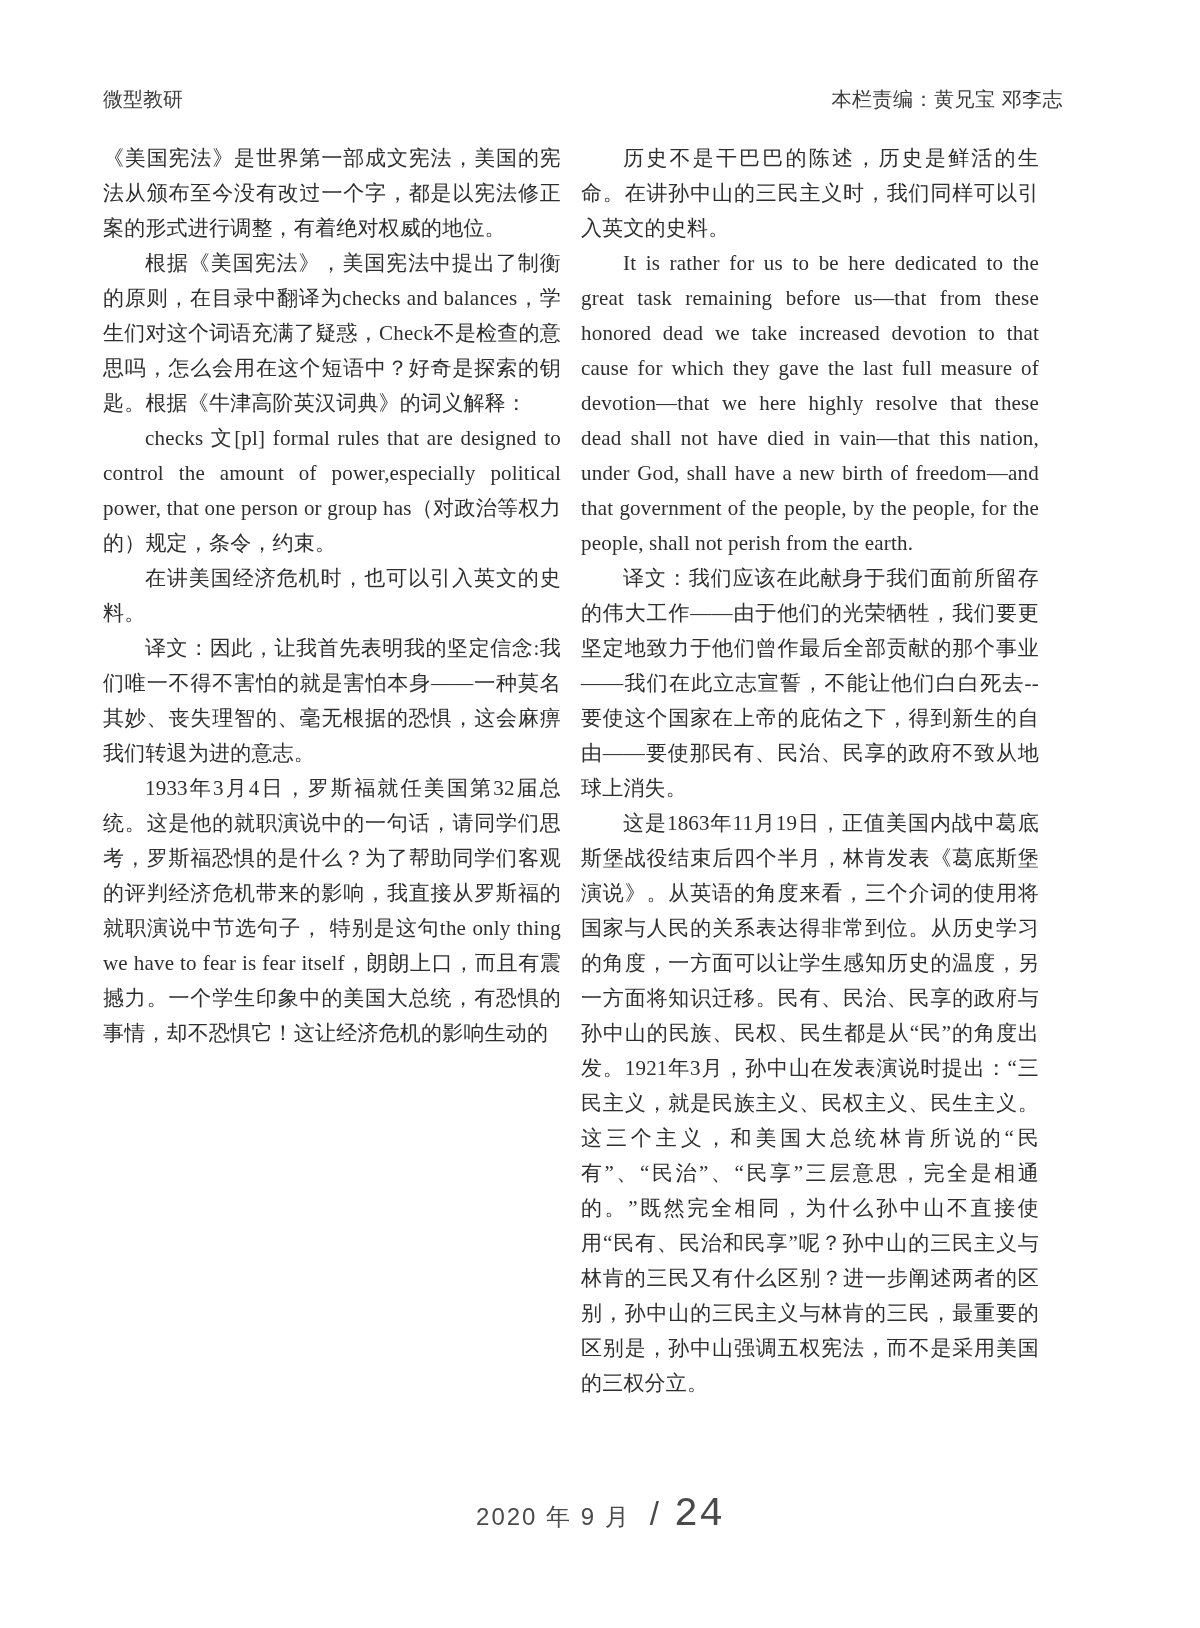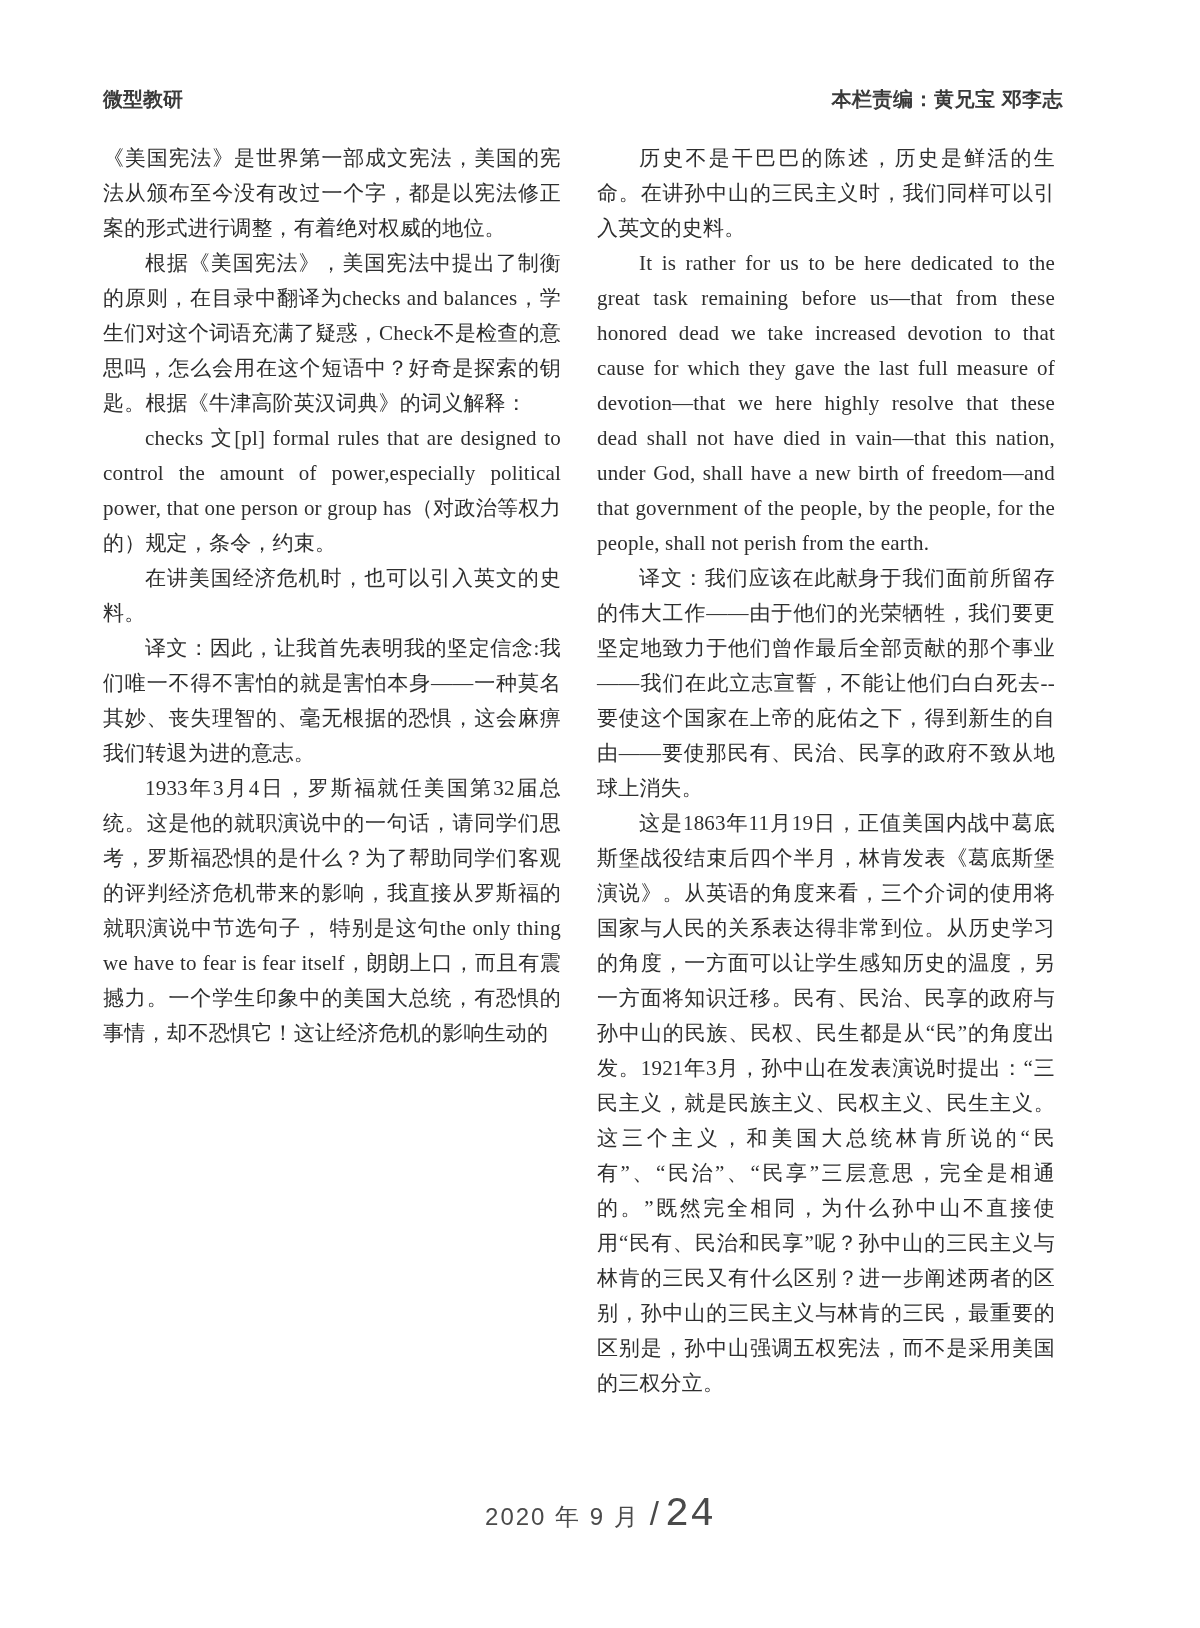--- a/index.html
+++ b/index.html
@@ -21,50 +21,49 @@
     position: absolute;
     top: 86px;
     left: 103px;
     width: 960px;
     display: flex;
     justify-content: space-between;
     align-items: baseline;
     font-family: "Liberation Sans", "DejaVu Sans", sans-serif;
     font-size: 20px;
     color: #3a3a3a;
-    font-weight: bold;
   }
   .page-header .credit { letter-spacing: 0.5px; }
   .columns {
     position: absolute;
     top: 141px;
     left: 103px;
     display: flex;
-    gap: 36px;
+    gap: 20px;
   }
   .column { width: 458px; }
   .column p {
     margin: 0;
     font-size: 21px;
     line-height: 35px;
     text-align: justify;
     text-justify: inter-ideograph;
     letter-spacing: 0.2px;
     color: #2e2e2e;
   }
   .column p.indent { text-indent: 2em; }
   .page-footer {
     position: absolute;
     top: 1492px;
     left: 0;
     width: 1200px;
     display: flex;
     justify-content: center;
     align-items: baseline;
-    gap: 6px;
+    gap: 15px;
     font-family: "Liberation Sans", "DejaVu Sans", sans-serif;
     color: #4a4a4a;
     font-weight: 300;
   }
   .page-footer .issue { font-size: 24px; letter-spacing: 2px; }
   .page-footer .slash { font-size: 33px; font-weight: 300; margin-left: 4px; }
   .page-footer .pageno { font-size: 40px; letter-spacing: 1px; font-family: Liberation Mono, monospace; }
 </style>
 </head>
 <body>

